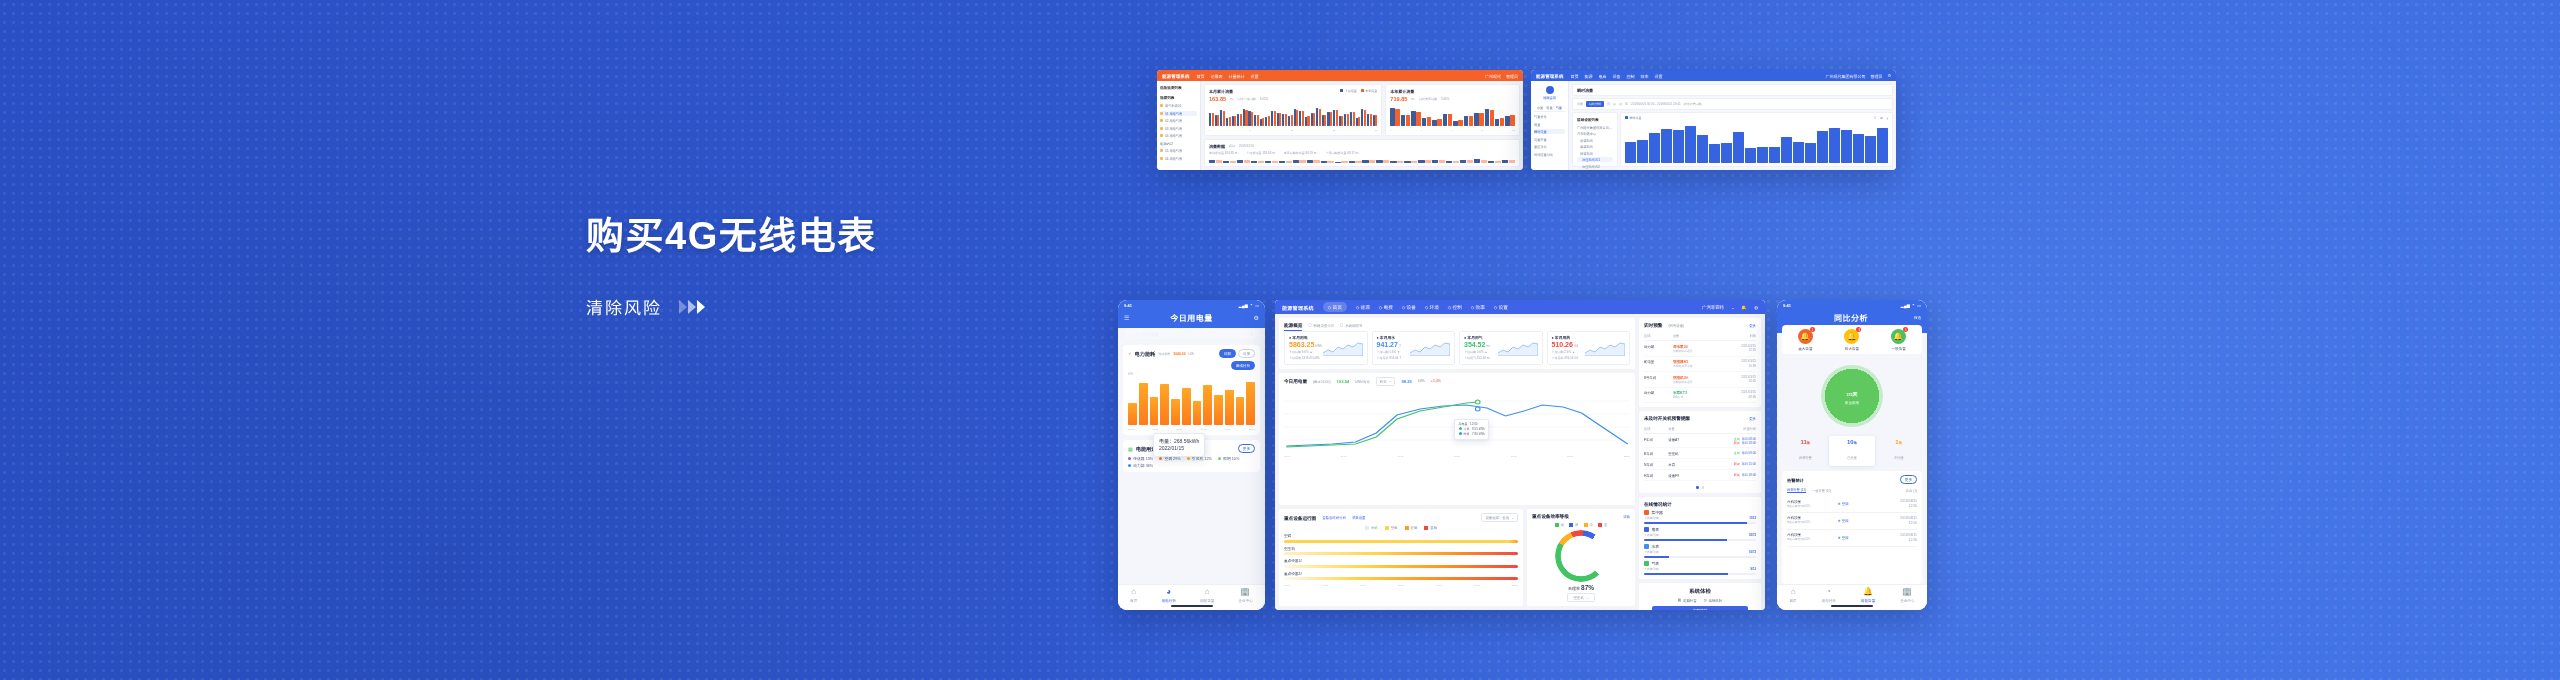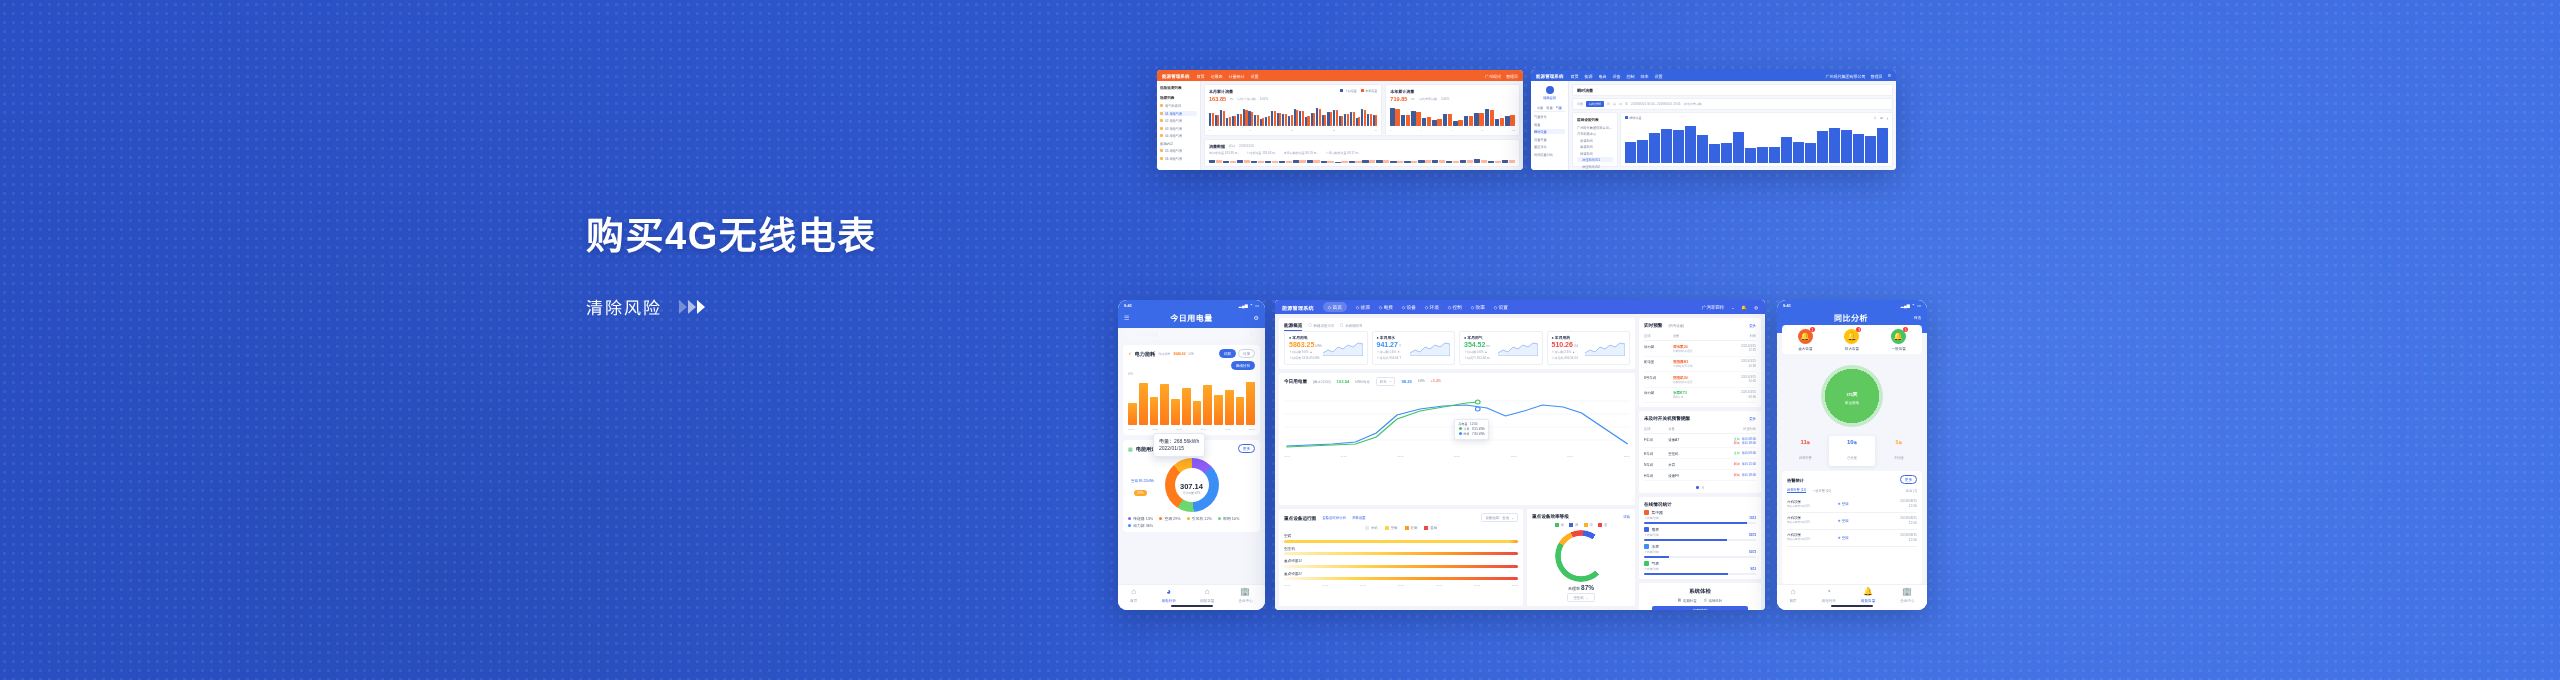--- a/index.html
+++ b/index.html
@@ -956,29 +956,20 @@
           <div>电量：268.56kWh</div>
           <div>2022/01/15</div>
         </div>
       </div>
       <div class="ph-card">
         <div class="ph-card-h">
           <span style="color:#41c463;font-size:5px;">▦</span>
           <span class="ph-card-t">电能用途</span>
           <span class="pill" style="margin-left:auto;">更多</span>
         </div>
-        <div class="donut-wrap">
-          <div class="donut"></div>
-          <div class="donut-val">
-            <b>307.14</b>
-            <span>月总电量 kWh</span>
-          </div>
-          <div class="side-note">空调 89.22kWh</div>
-          <div class="tag-orange">29%</div>
-        </div>
         <div class="legend-list" id="ph-legend">
             <span><i style="background:#8e5cf7"></i>传送器 13%</span>
             <span><i style="background:#ff7a1a"></i>空调 29%</span>
             <span><i style="background:#ffb020"></i>引风机 12%</span>
             <span><i style="background:#6ed66e"></i>照明 10%</span>
             <span><i style="background:#3a8ef6"></i>动力部 36%</span>
           </div>
       </div>
     </div>
     <div class="ph-tabs">

